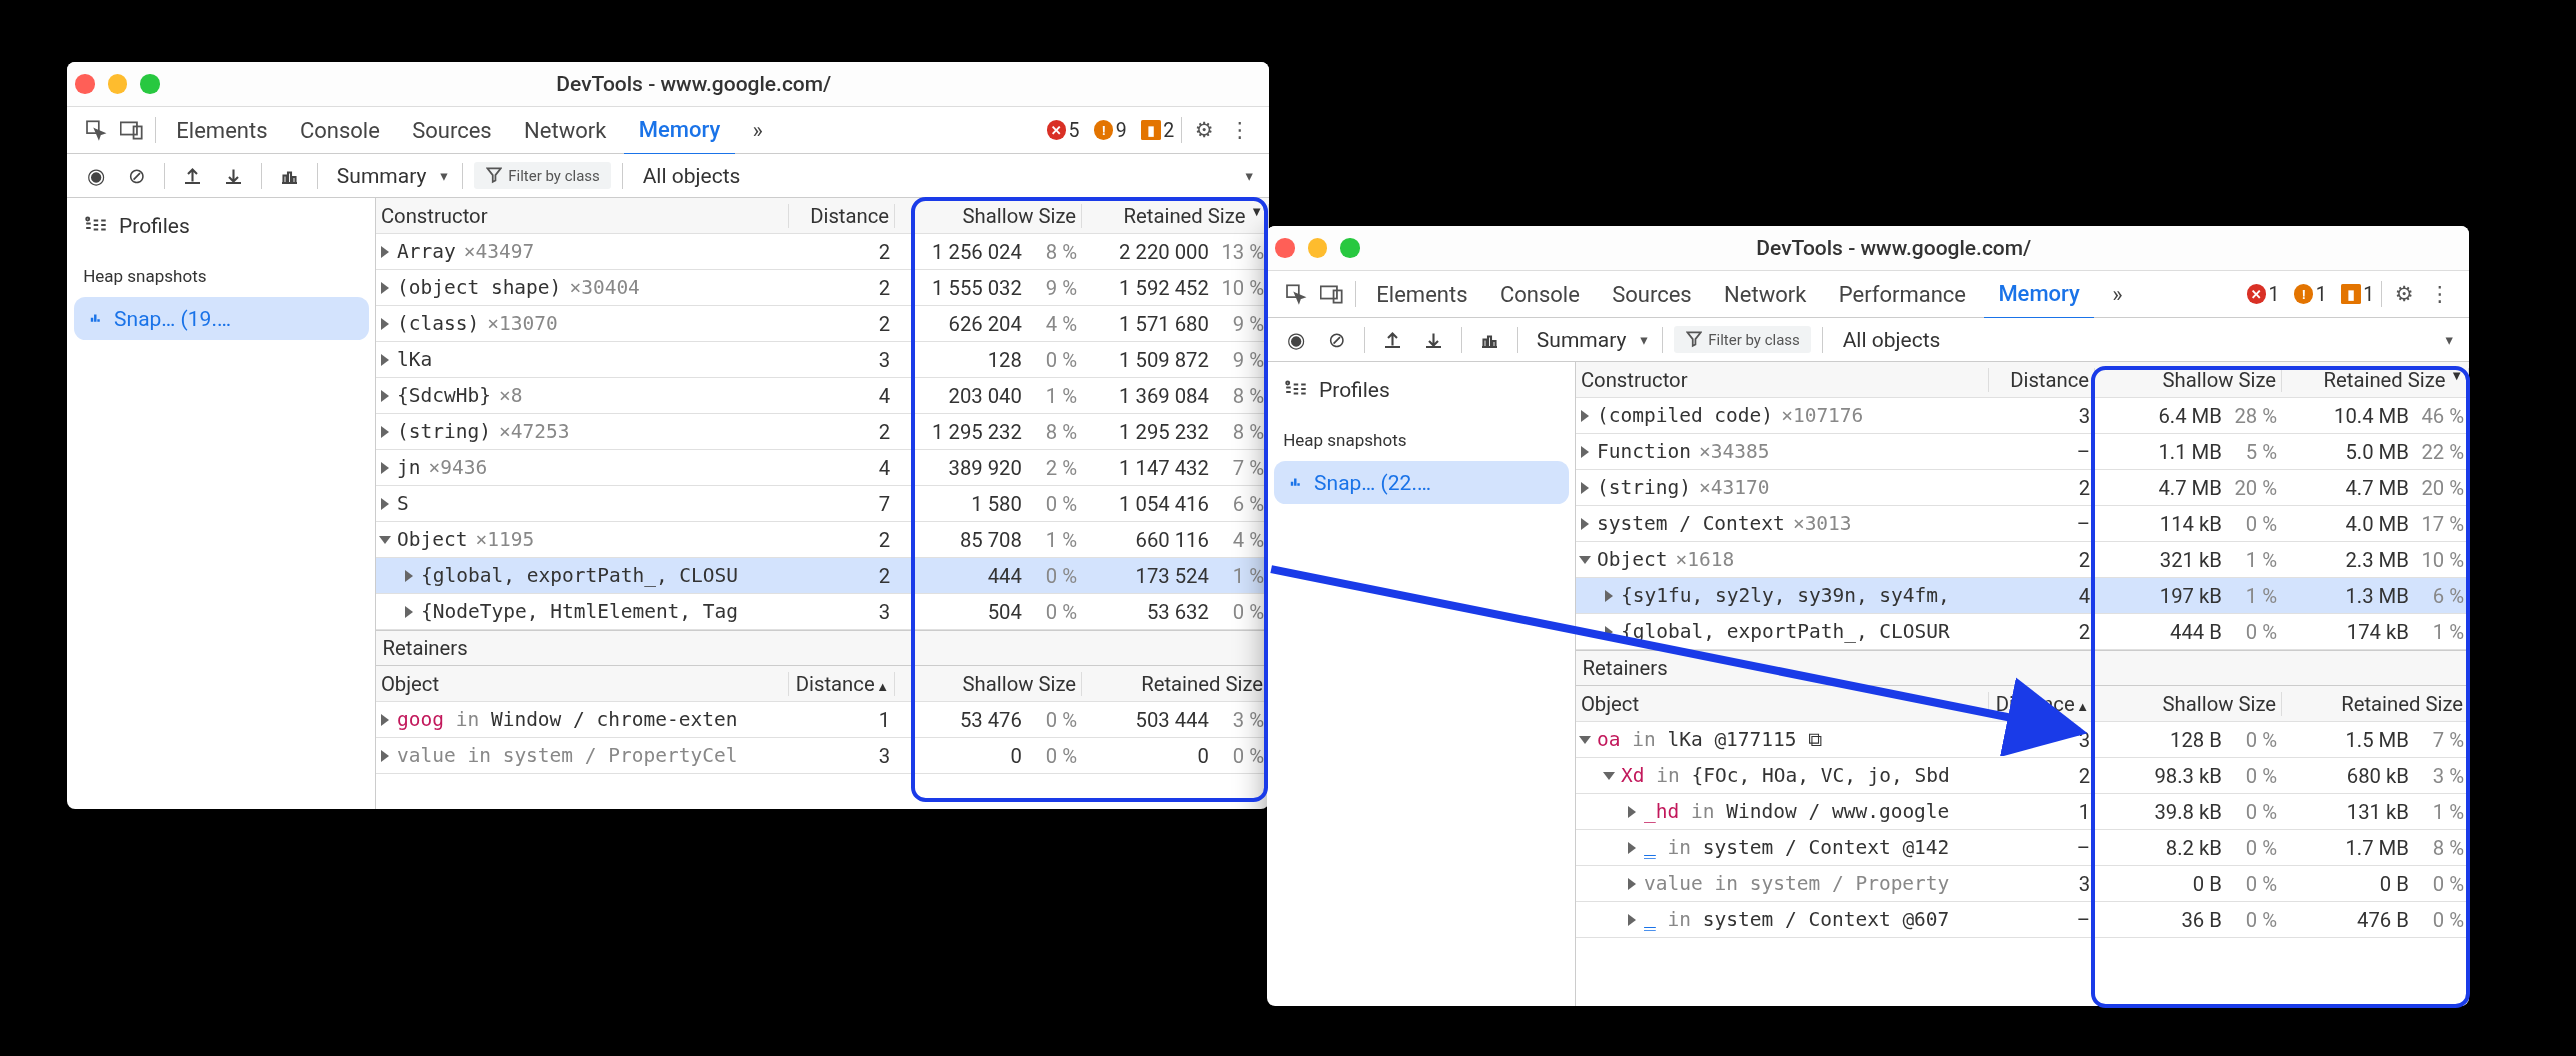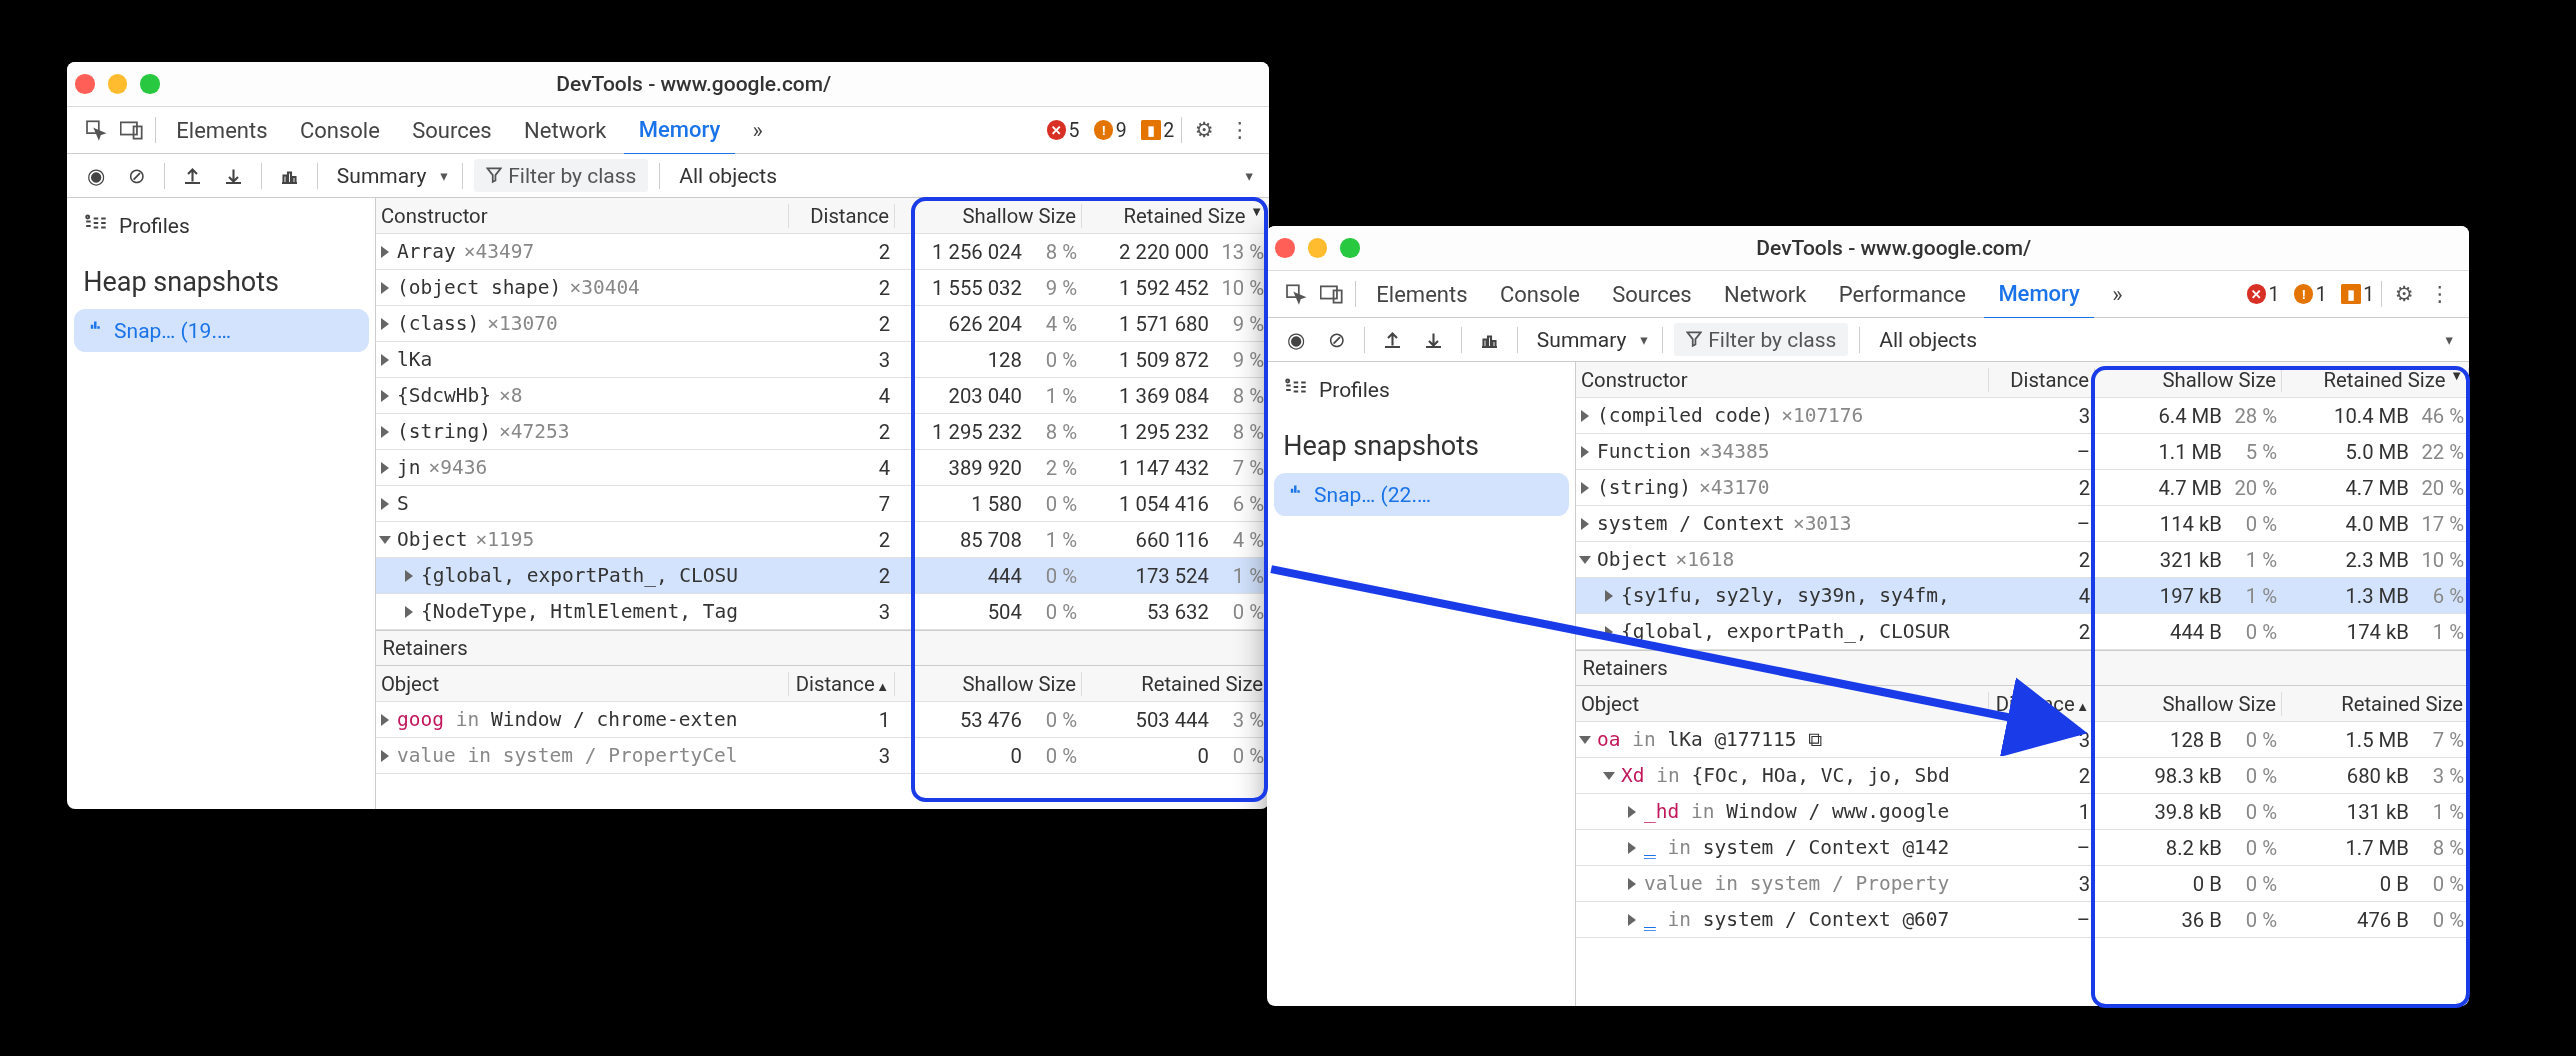--- a/index.html
+++ b/index.html
@@ -56,21 +56,21 @@
     height: 23px; display:flex; align-items:center; padding:0 6.5px; gap:4.9px;
     border-bottom:0.8px solid #ccc;
   }
   .toolbar .icon { width:18px; height:18px; display:flex; align-items:center; justify-content:center; color:#444; cursor:pointer; }
   .toolbar .sep { width:0.8px; height:14.6px; background:#ccc; margin:0 3.2px; }
   .toolbar .select { padding:1.6px 14.6px 1.6px 4.9px; color:#333; position:relative; }
   .toolbar .select::after { content:"▾"; position:absolute; right:3.2px; top:1.6px; font-size:8.1px; color:#555;}
   .toolbar .filter { display:flex; align-items:center; gap:3.2px; background:#f1f3f4; border-radius:3.2px; padding:1.6px 6.5px; color:#555;}
   .body { display:flex; flex:1; min-height:0; }
   .sidebar { width:154px; border-right:0.8px solid #ccc; padding:6.5px 0; display:flex; flex-direction:column; }
-  .sidebar .row { display:flex; gap:6.5px; padding:4.9px 9.7px; }
+  .sidebar .row { display:flex; align-items:center; gap:6.5px; padding:4.9px 9.7px; }
   .sidebar .row.sel { background:#d3e3fd; color:#1a73e8; border-radius:11.4px; margin:1.6px 6.5px; }
   .sidebar .section-label { padding:4.9px 9.7px; color:#333; font-size:10.6px; }
   .main { flex:1; display:flex; flex-direction:column; min-width:0; }
   .grid-header, .grid-row {
     display:flex; align-items:center; font-size:10.6px;
     border-bottom:0.8px solid #e0e0e0;
   }
   .grid-header { background:#f7f7f7; color:#333; font-weight:400; height:19.5px; }
   .grid-header .col { border-right:0.8px solid #ddd; }
   .grid-row { height:18px; }
@@ -104,26 +104,26 @@
   .tabbar .icon{width:32.5px;height:32.5px;font-size:21px}
   .tabbar .sep{height:26px}
   .badges{font-size:19.5px;gap:14.6px}
   .badges .dot{width:19.5px;height:19.5px;font-size:13px}
   .toolbar{height:44px;padding:0 13px;gap:8.1px}
   .toolbar .icon{width:32.5px;height:32.5px;font-size:21px}
   .toolbar .icon svg{width:21px;height:21px}
   .toolbar .sep{height:26px}
   .toolbar .select{font-size:21px;padding:3.2px 24.4px 3.2px 8.1px}
   .toolbar .select::after{font-size:14.6px;top:6.5px}
-  .toolbar .filter{font-size:21px;padding:4.9px 11.4px;gap:6.5px}
+  .toolbar .filter{font-size:15px;padding:4.9px 11.4px;gap:6.5px}
   .toolbar .filter svg{width:16.2px;height:16.2px}
   .sidebar{width:309px}
   .sidebar .row{padding:9.7px 16.2px;gap:11.4px;font-size:21px}
   .sidebar .row svg{width:24.4px;height:21px}
-  .sidebar .section-label{font-size:27px;padding:9.7px 16.2px}
+  .sidebar .section-label{font-size:17px;padding:9.7px 16.2px}
   .heap-icon svg{width:23px;height:23px}
   .grid-header{height:36px;font-size:20.3px}
   .grid-row{height:36px;font-size:20.3px}
   .col.dist{width:106px}
   .col.size{width:187px}
   .col.size .pct{width:52px}
   .mono{font-size:19.5px}
   .section-title{height:36px;font-size:20.3px}
   .triangle{border-top-width:6.5px;border-bottom-width:6.5px;border-left-width:8.1px;margin-right:4.9px}
   .indent1{padding-left:29px}.indent2{padding-left:52px}

